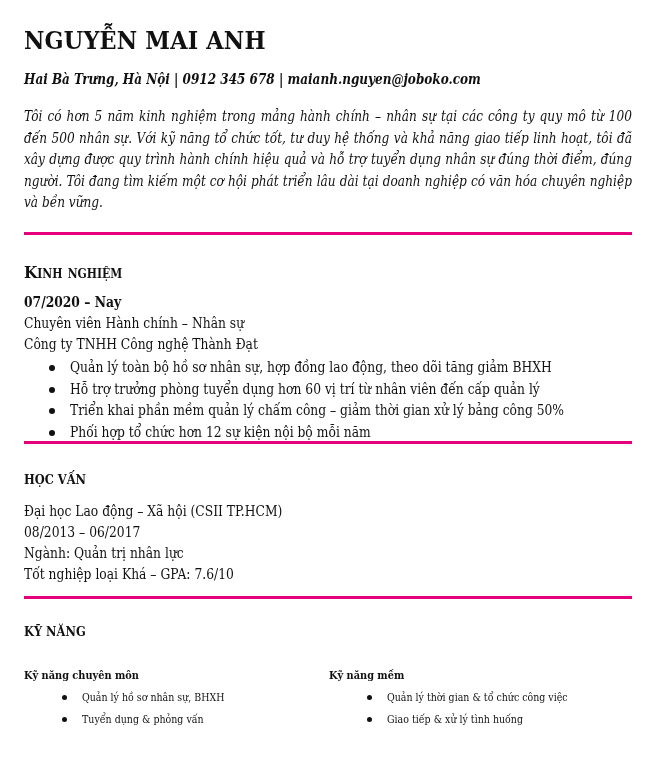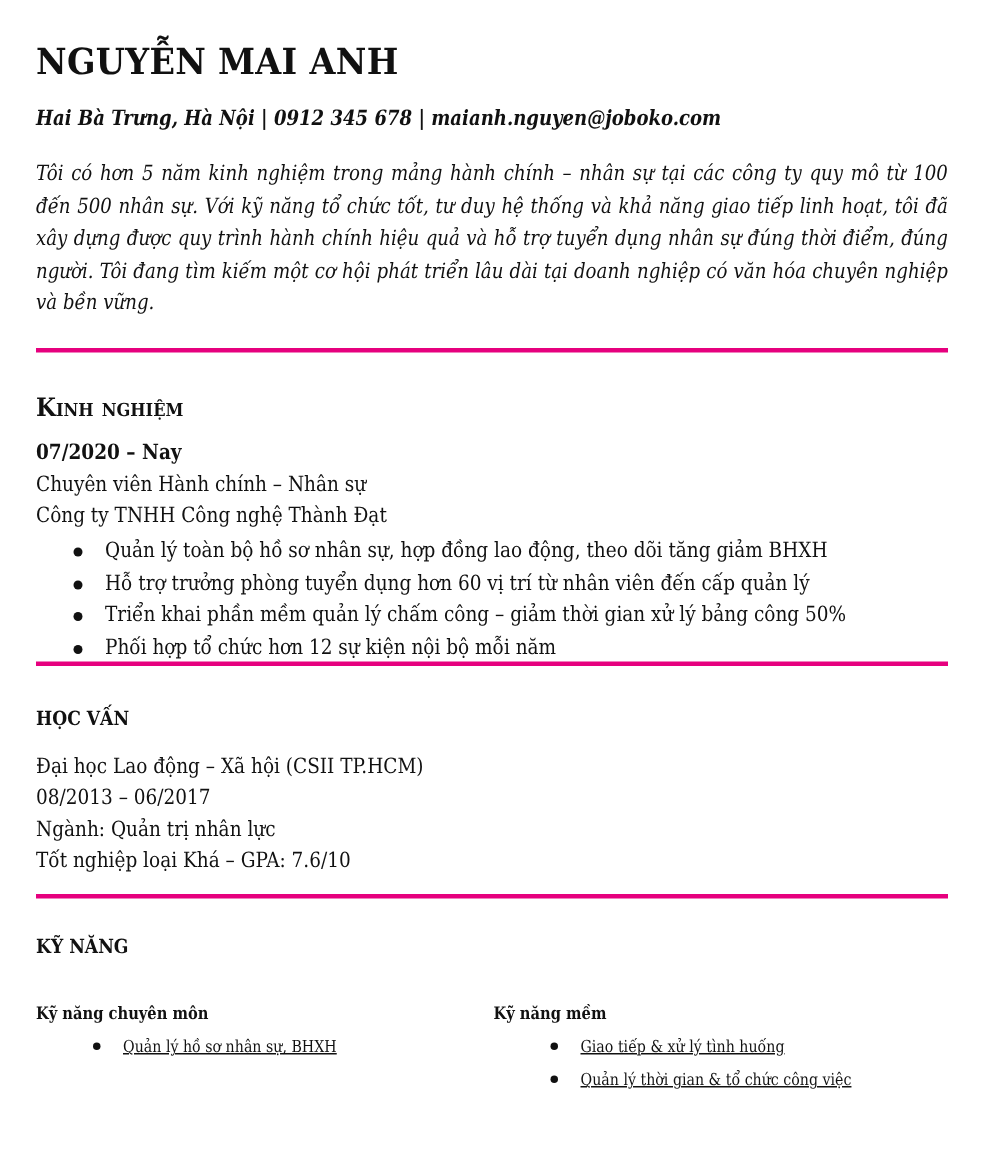--- a/index.html
+++ b/index.html
@@ -14,21 +14,21 @@
   .sec-title.small { font-size:13px; transform:scaleX(0.88); transform-origin:left; }
   .line { position:absolute; left:0; font-size:14px; white-space:nowrap; transform:scaleX(0.88); transform-origin:left; }
   .bold { font-weight:bold; }
   .bullets { position:absolute; left:0; top:357px; margin:0; padding:0; list-style:none; }
   .bullets li { position:relative; height:21.5px; line-height:21.5px; font-size:14px; white-space:nowrap; }
   .bullets li .dot { position:absolute; left:25px; top:8px; width:6px; height:6px; border-radius:50%; background:#111; }
   .bullets li .txt { position:absolute; left:46px; top:0; transform:scaleX(0.88); transform-origin:left; }
   .skills-col { position:absolute; top:668px; width:290px; }
   .skills-col .sub { font-family:"DejaVu Serif", serif; font-weight:bold; font-size:11.5px; white-space:nowrap; transform:scaleX(0.85); transform-origin:left; }
   .skills-col ul { list-style:none; margin:0; padding:0; position:absolute; top:22px; left:0; width:290px; }
-  .skills-col li { position:relative; font-size:11px; line-height:15px; min-height:22px;text-decoration:underline; }
+  .skills-col li { position:relative; font-size:11px; line-height:15px; min-height:22px; }
   .skills-col li .dot { position:absolute; left:38px; top:5px; width:5px; height:5px; border-radius:50%; background:#111; }
   .skills-col li .txt { display:block; margin-left:58px; width:265px; transform:scaleX(0.86); transform-origin:left; }
 </style>
 </head>
 <body>
 
 <div class="page">
   <div class="name">NGUYỄN MAI ANH</div>
   <div class="contact">Hai Bà Trưng, Hà Nội | 0912 345 678 | maianh.nguyen@joboko.com</div>
   <div class="summary">Tôi có hơn 5 năm kinh nghiệm trong mảng hành chính – nhân sự tại các công ty quy mô từ 100 đến 500 nhân sự. Với kỹ năng tổ chức tốt, tư duy hệ thống và khả năng giao tiếp linh hoạt, tôi đã xây dựng được quy trình hành chính hiệu quả và hỗ trợ tuyển dụng nhân sự đúng thời điểm, đúng người. Tôi đang tìm kiếm một cơ hội phát triển lâu dài tại doanh nghiệp có văn hóa chuyên nghiệp và bền vững.</div>
@@ -70,29 +70,33 @@
 
   <div class="sec-title small" style="top:624px;">KỸ NĂNG</div>
 
   <div class="skills-col" style="left:0;">
     <div class="sub">Kỹ năng chuyên môn</div>
     <ul>
       <li>
           <span class="dot"></span>
           <span class="txt">Quản lý hồ sơ nhân sự, BHXH</span>
         </li>
+      <li>
+          <span class="dot"></span>
+          <span class="txt">Tuyển dụng &amp; phỏng vấn</span>
+        </li>
     </ul>
   </div>
 
   <div class="skills-col" style="left:305px;">
     <div class="sub">Kỹ năng mềm</div>
     <ul>
       <li>
           <span class="dot"></span>
-          <span class="txt">Giao tiếp &amp; xử lý tình huống</span>
+          <span class="txt">Quản lý thời gian &amp; tổ chức công việc</span>
         </li>
       <li>
           <span class="dot"></span>
-          <span class="txt">Quản lý thời gian &amp; tổ chức công việc</span>
+          <span class="txt">Giao tiếp &amp; xử lý tình huống</span>
         </li>
     </ul>
   </div>
 </div>
 
 </body></html>

